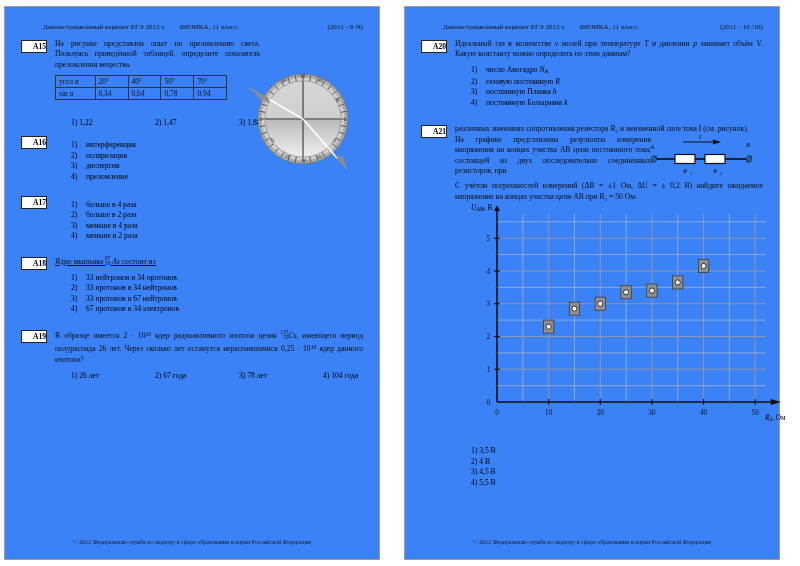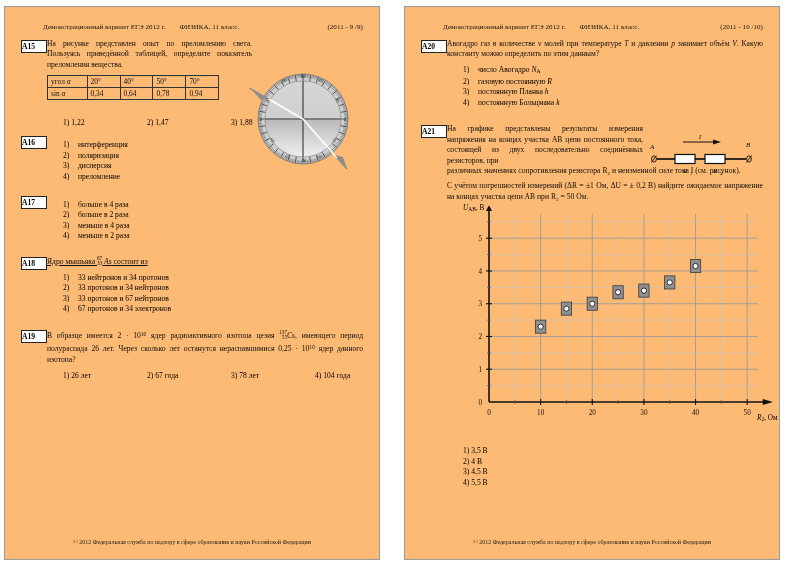--- a/index.html
+++ b/index.html
@@ -13,21 +13,21 @@
     position: relative;
     width: 800px; height: 566px;
     background: #ffffff;
     overflow: hidden;
   }
   .page {
     position: absolute;
     top: 6px;
     width: 376px; height: 554px;
     border: 1px solid #9a9a9a;
-    background: #fdba74;
+    background: #3b82f6;
   }
   .page-left  { left: 4px; }
   .page-right { left: 404px; }
   .page-inner {
     position: relative;
     width: 100%; height: 100%;
     padding: 14px 16px 10px 16px;
   }
 
   .hdr {
@@ -47,22 +47,23 @@
     display: flex;
     align-items: flex-start;
     margin-bottom: 7px;
   }
   .qnum {
     flex: 0 0 auto;
     width: 26px; height: 13px;
     border: 1px solid #222;
     font-size: 7.6px;
     font-weight: bold;
-    text-align: left;
+    text-align: right;
     line-height: 11.5px;
+    margin-right: 8px;
     margin-top: 1px;
     background: #fff;
     font-family: "Liberation Serif", serif;
   }
   .qbody { flex: 1 1 auto; min-width: 0; }
   .qtext {
     font-size: 7.6px;
     line-height: 10.4px;
     text-align: justify;
     color: #0d0d0d;
@@ -534,21 +535,21 @@
       <div class="hdr">
         <span class="h-title">Демонстрационный вариант ЕГЭ 2012 г.</span>
         <span class="h-subj">ФИЗИКА, 11 класс.</span>
         <span class="h-page">(2011 - 10 /10)</span>
       </div>
 
       <div class="qblock">
         <div class="qnum">A20</div>
         <div class="qbody">
           <div class="qtext">
-            <span>Авогадро газ в количестве ν молей при температуре </span><i class="it">T</i><span> и давлении </span><i class="it">p</i><span> занимает объём </span><i class="it">V</i><span>. Какую константу можно определить по этим данным?</span>
+            <span>Идеальный газ в количестве ν молей при температуре </span><i class="it">T</i><span> и давлении </span><i class="it">p</i><span> занимает объём </span><i class="it">V</i><span>. Какую константу можно определить по этим данным?</span>
           </div>
           <div class="opts">
             <div class="opt">
               <span class="on">1)</span>
               <span><span>число Авогадро </span><i class="it">N</i><span class="sub">A</span></span>
             </div>
             <div class="opt">
               <span class="on">2)</span>
               <span><span>газовую постоянную </span><i class="it">R</i></span>
             </div>
@@ -561,22 +562,22 @@
               <span><span>постоянную Больцмана </span><i class="it">k</i></span>
             </div>
           </div>
         </div>
       </div>
 
       <div class="qblock" style="margin-top:16px">
         <div class="qnum">A21</div>
         <div class="qbody" style="position:relative">
 
+          <div class="qtext" style="margin-top:0">различных значениях сопротивления резистора R₂ и неизменной силе тока I (см. рисунок).</div>
           <div class="qtext" style="width:196px">На графике представлены результаты измерения напряжения на концах участка AB цепи постоянного тока, состоящей из двух последовательно соединённых резисторов, при</div>
-          <div class="qtext" style="margin-top:0">различных значениях сопротивления резистора R₂ и неизменной силе тока I (см. рисунок).</div>
           <div class="qtext" style="margin-top:5px">С учётом погрешностей измерений (ΔR = ±1 Ом,  ΔU = ± 0,2 В) найдите ожидаемое напряжение на концах участка цепи AB при R₂ = 50 Ом.</div>
 
           <svg class="circuit" viewBox="0 0 118 52">
             <text x="7" y="17" font-size="7" font-style="italic" fill="#111" font-family="Liberation Serif, serif">A</text>
             <text x="103" y="15" font-size="7" font-style="italic" fill="#111" font-family="Liberation Serif, serif">B</text>
 
             <ellipse cx="11" cy="27" rx="2.4" ry="3.2" fill="none" stroke="#111" stroke-width="0.9"></ellipse>
             <line x1="8.5" y1="30.5" x2="13.5" y2="23.5" stroke="#111" stroke-width="0.9"></line>
             <ellipse cx="106" cy="27" rx="2.4" ry="3.2" fill="none" stroke="#111" stroke-width="0.9"></ellipse>
             <line x1="103.5" y1="30.5" x2="108.5" y2="23.5" stroke="#111" stroke-width="0.9"></line>

